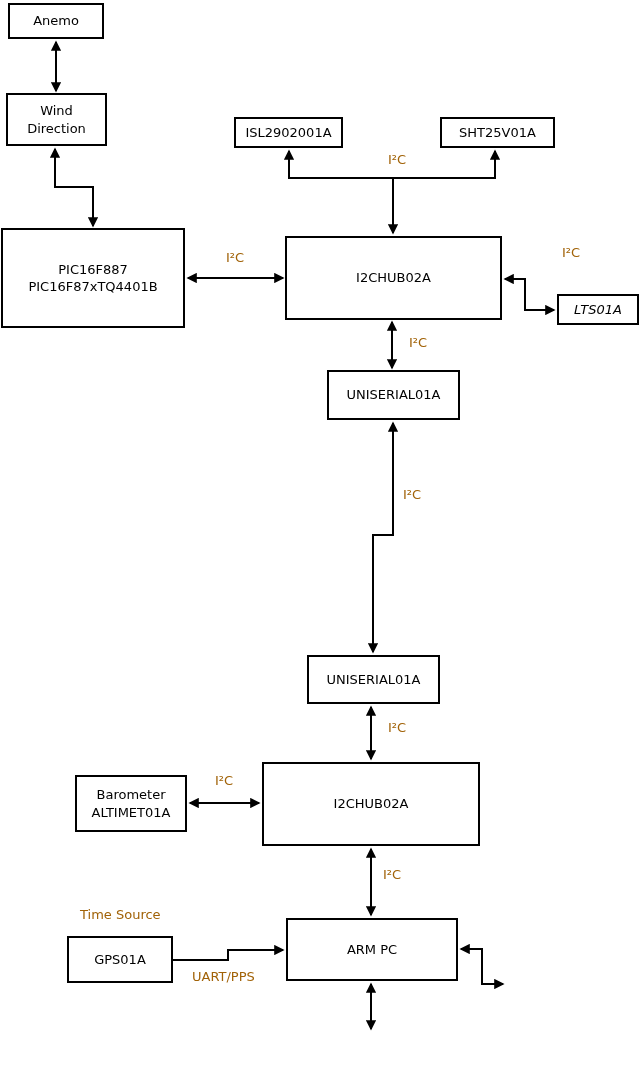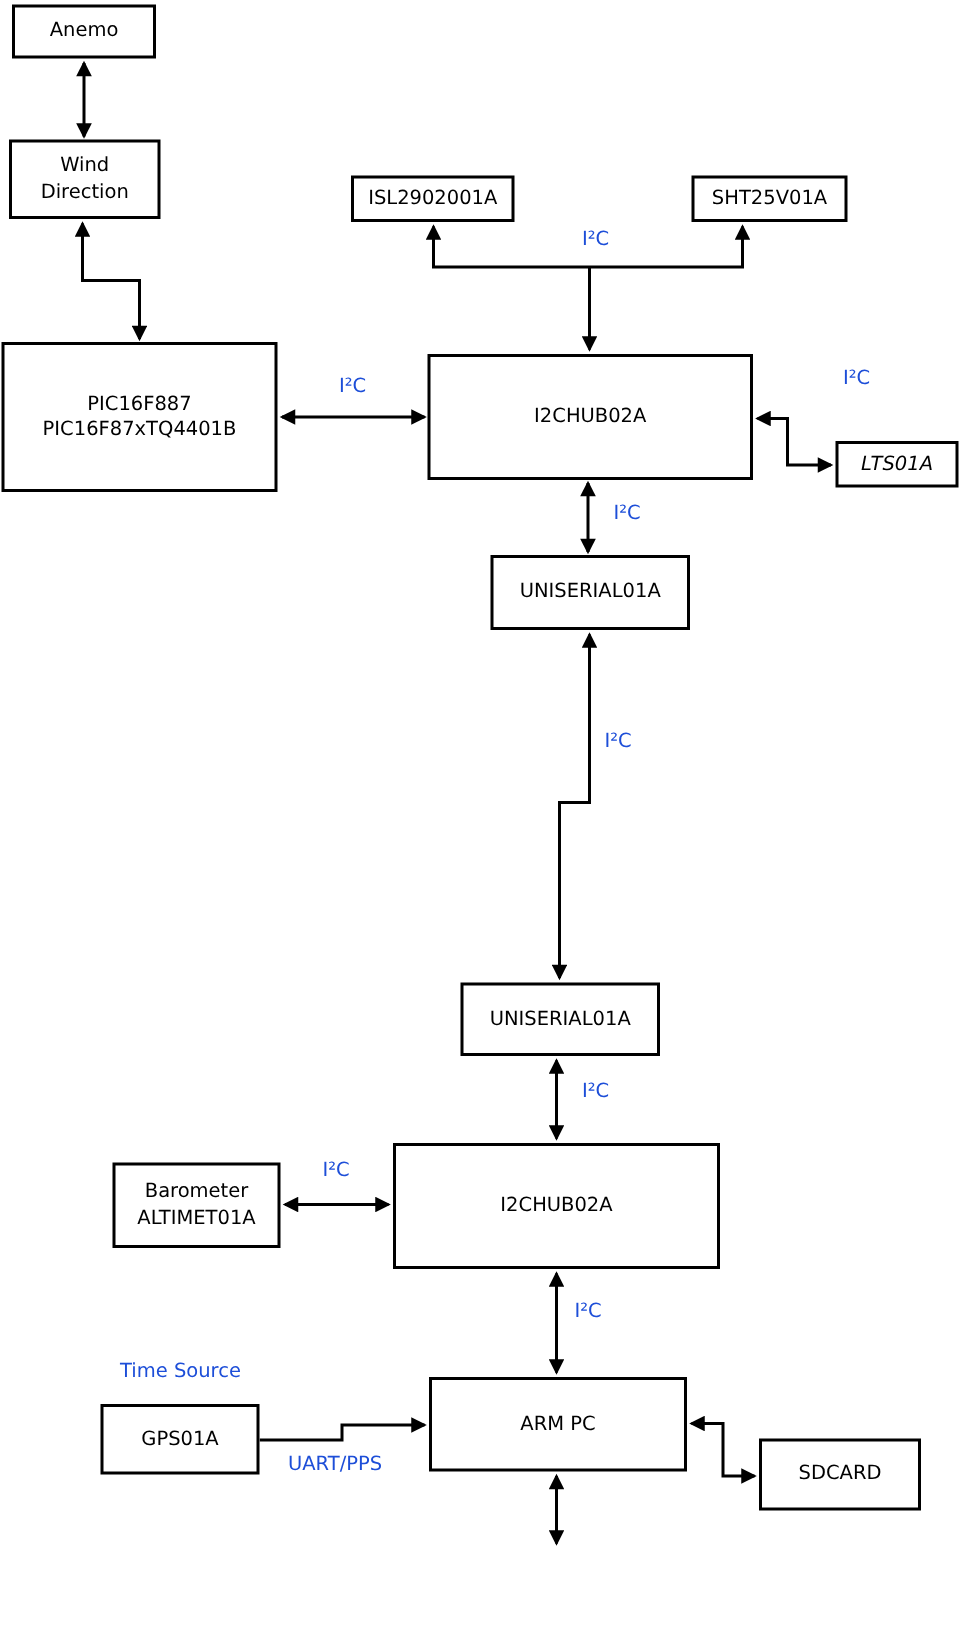--- a/index.html
+++ b/index.html
@@ -38,21 +38,21 @@
     font-size: 13px;
     line-height: 1.32;
     white-space: pre-line;
     color: #000000;
   }
   .edge-label {
     position: absolute;
     font-size: 13px;
     line-height: 1;
     white-space: nowrap;
-    color: #1d4ed8;
+    color: #a16207;
   }
   path.wire {
     stroke: #000000;
     stroke-width: 2;
     fill: none;
   }
 </style>
 </head>
 <body>
 
@@ -91,21 +91,21 @@
 
   <div class="node" style="left:1px; top:228px; width:184px; height:100px;">
     <span class="node-label">PIC16F887
 PIC16F87xTQ4401B</span>
   </div>
 
   <div class="node" style="left:234px; top:117px; width:109px; height:31px;">
     <span class="node-label">ISL2902001A</span>
   </div>
 
-  <div class="node" style="left:461px; top:117px; width:104px; height:31px;">
+  <div class="node" style="left:440px; top:117px; width:115px; height:31px;">
     <span class="node-label">SHT25V01A</span>
   </div>
 
   <div class="node" style="left:285px; top:236px; width:217px; height:84px;">
     <span class="node-label">I2CHUB02A</span>
   </div>
 
   <div class="node" style="left:557px; top:294px; width:82px; height:31px;font-style:italic;">
     <span class="node-label">LTS01A</span>
   </div>
@@ -128,23 +128,20 @@
   </div>
 
   <div class="node" style="left:67px; top:936px; width:106px; height:47px;">
     <span class="node-label">GPS01A</span>
   </div>
 
   <div class="node" style="left:286px; top:918px; width:172px; height:63px;">
     <span class="node-label">ARM PC</span>
   </div>
 
-  <div class="node" style="left:506px; top:959px; width:108px; height:48px;">
-    <span class="node-label">SDCARD</span>
-  </div>
 
 
   <span class="edge-label" style="left:388px; top:153px;">I²C</span>
   <span class="edge-label" style="left:226px; top:251px;">I²C</span>
   <span class="edge-label" style="left:562px; top:246px;">I²C</span>
   <span class="edge-label" style="left:409px; top:336px;">I²C</span>
   <span class="edge-label" style="left:403px; top:488px;">I²C</span>
   <span class="edge-label" style="left:388px; top:721px;">I²C</span>
   <span class="edge-label" style="left:215px; top:774px;">I²C</span>
   <span class="edge-label" style="left:383px; top:868px;">I²C</span>

